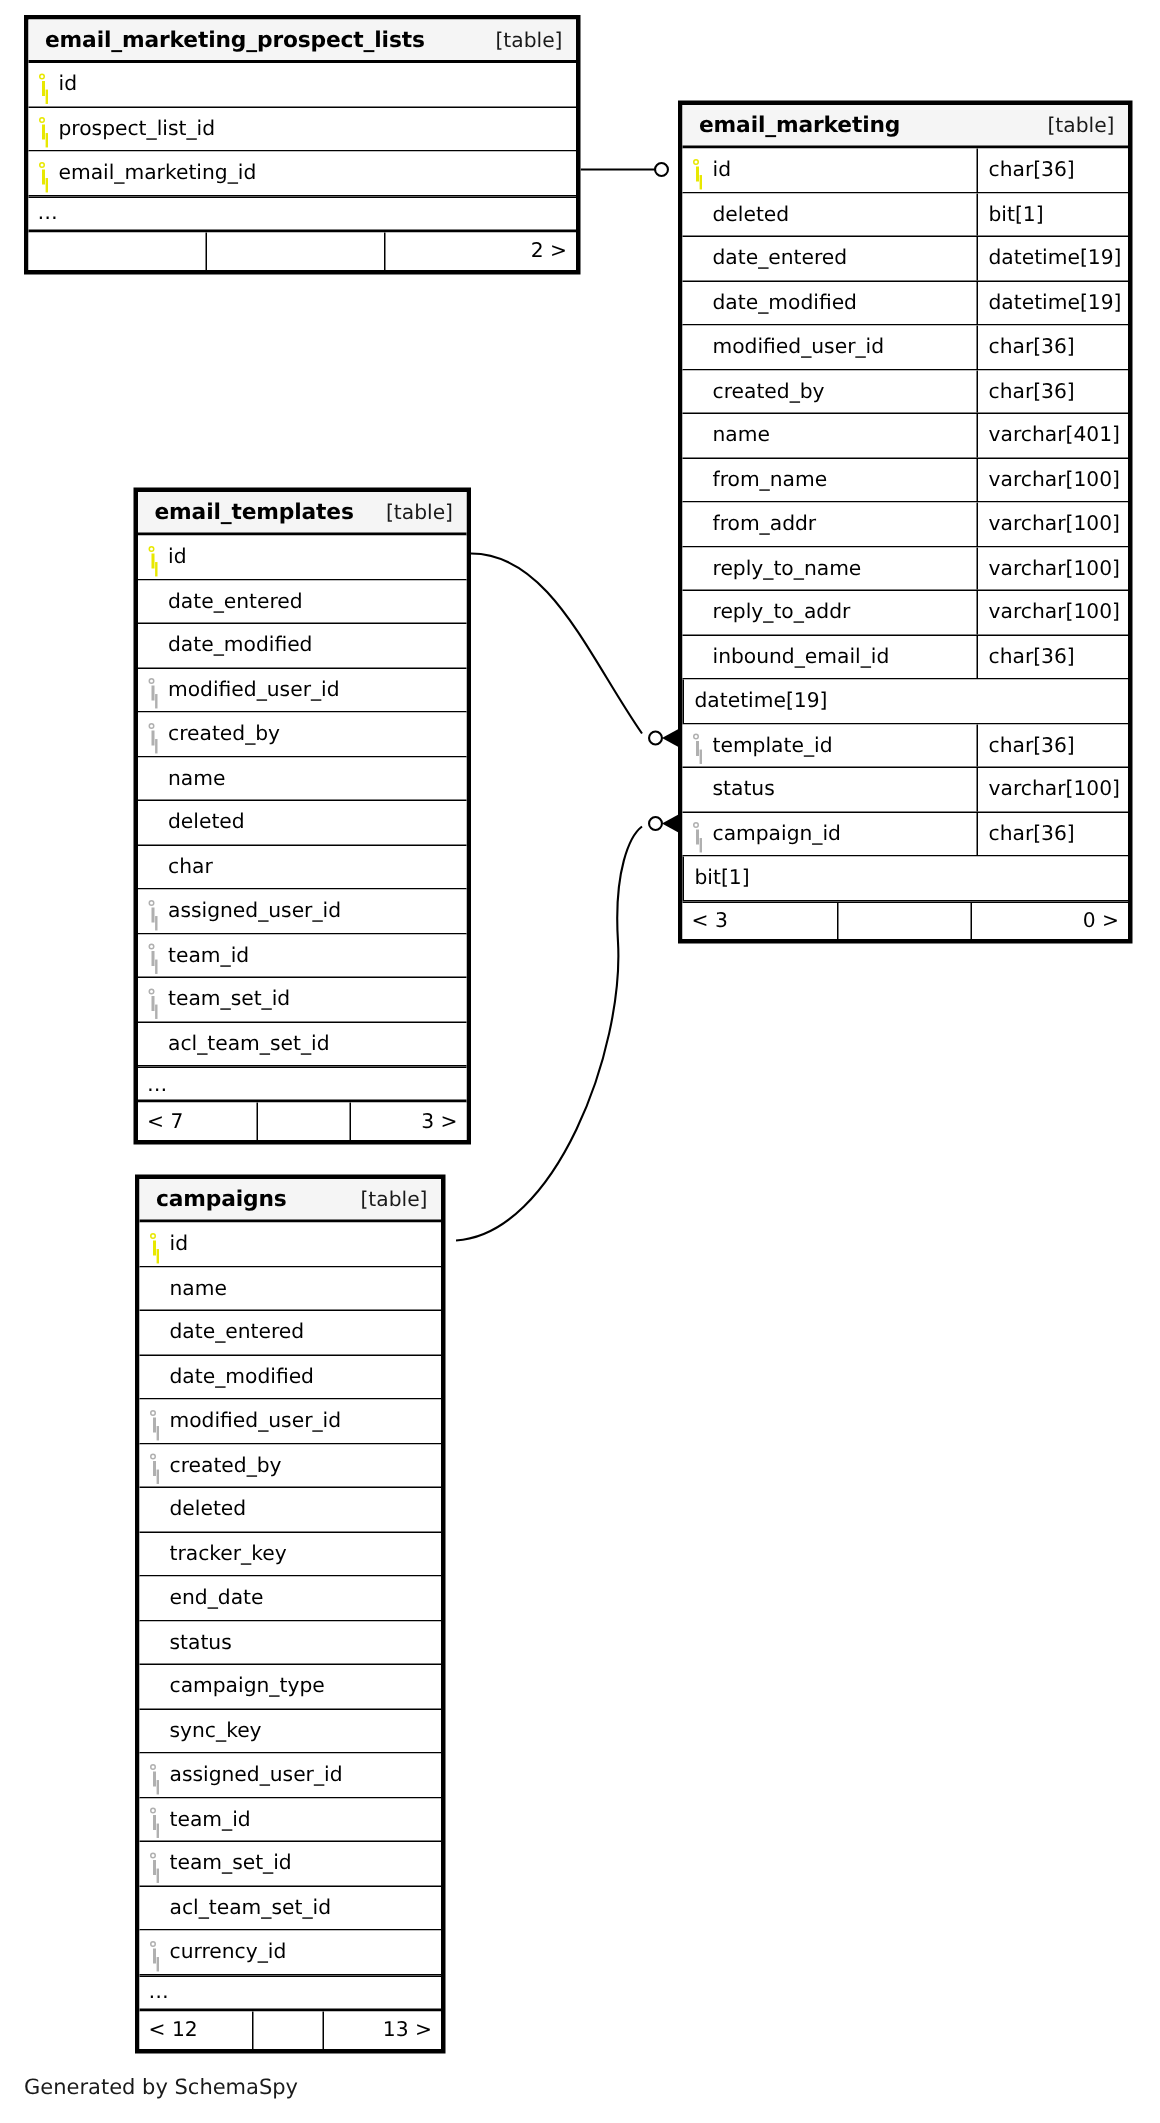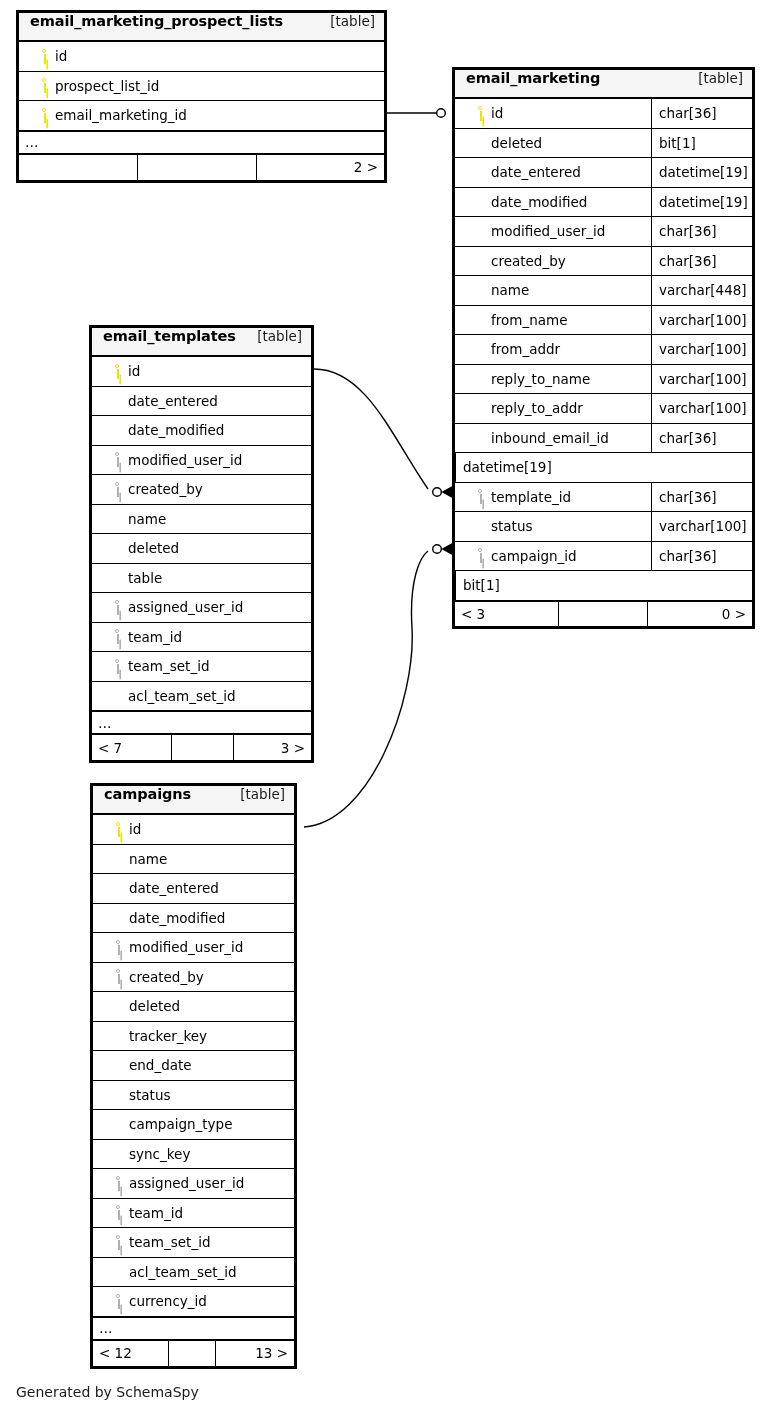--- a/index.html
+++ b/index.html
@@ -35,20 +35,21 @@
   .table-box {
     position: absolute;
     box-sizing: border-box;
     background: #ffffff;
     border: 3px solid #000000;
     z-index: 2;
   }
 
   .tbl-header {
     display: flex;
+    align-items: center;
     justify-content: space-between;
     background: #f5f5f5;
     border-bottom: 2px solid #000000;
     padding: 0 9px 0 11px;
     box-sizing: border-box;
     height: 29px;
   }
   .tbl-title {
     font-weight: bold;
     font-size: 14.5px;
@@ -70,21 +71,21 @@
     background: #ffffff;
   }
   .row:last-child { border-bottom: none; }
 
   .cell-name {
     display: flex;
     align-items: center;
     box-sizing: border-box;
     flex: 1 1 auto;
     min-width: 0;
-    padding-left: 16px;
+    padding-left: 0;
     height: 100%;
     overflow: hidden;
   }
   .cell-type {
     box-sizing: border-box;
     display: flex;
     align-items: center;
     flex: 0 0 auto;
     border-left: 1px solid #000000;
     padding-left: 7px;
@@ -284,21 +285,21 @@
             <span class="keyslot"></span>
             <span class="colname">created_by</span>
           </div>
           <div class="cell-type" style="width:101px">char[36]</div>
         </div>
         <div class="row">
           <div class="cell-name">
             <span class="keyslot"></span>
             <span class="colname">name</span>
           </div>
-          <div class="cell-type" style="width:101px">varchar[448]</div>
+          <div class="cell-type" style="width:101px">varchar[401]</div>
         </div>
         <div class="row">
           <div class="cell-name">
             <span class="keyslot"></span>
             <span class="colname">from_name</span>
           </div>
           <div class="cell-type" style="width:101px">varchar[100]</div>
         </div>
         <div class="row">
           <div class="cell-name">
@@ -414,21 +415,21 @@
         </div>
         <div class="row">
           <div class="cell-name">
             <span class="keyslot"></span>
             <span class="colname">deleted</span>
           </div>
         </div>
         <div class="row">
           <div class="cell-name">
             <span class="keyslot"></span>
-            <span class="colname">table</span>
+            <span class="colname">char</span>
           </div>
         </div>
         <div class="row">
           <div class="cell-name">
             <span class="keyslot">
               <span class="key fk"></span>
             </span>
             <span class="colname">assigned_user_id</span>
           </div>
         </div>

